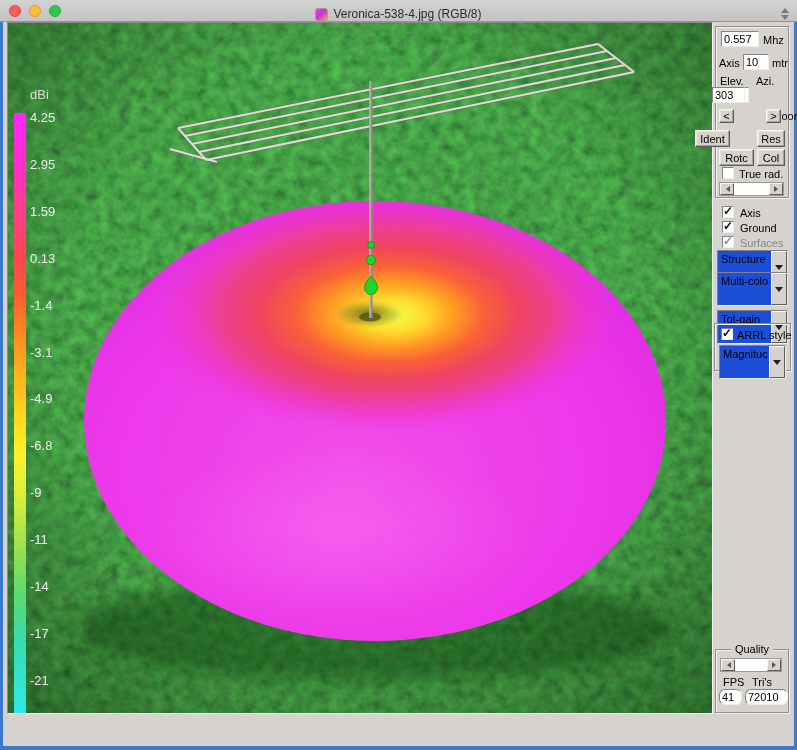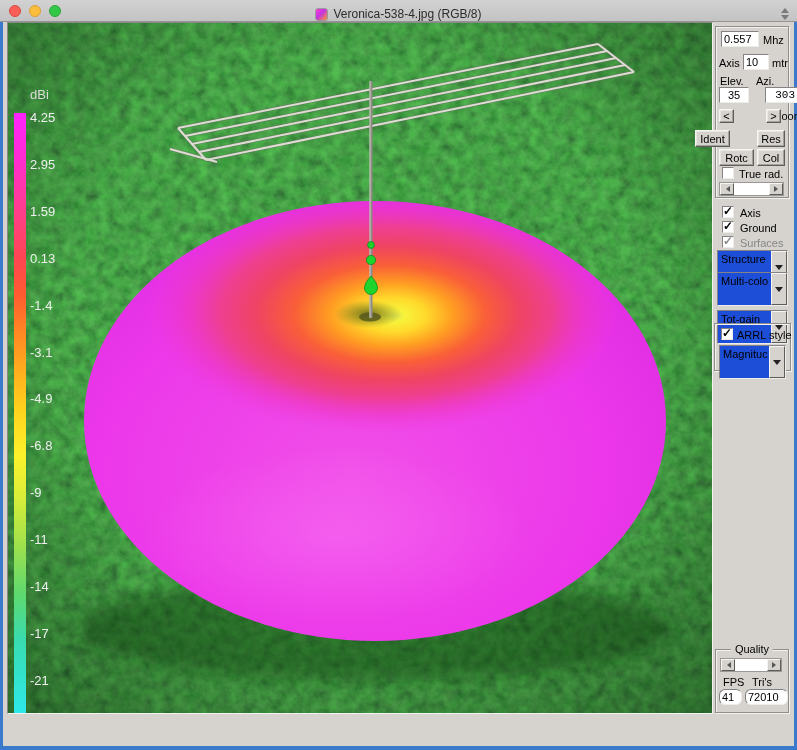--- a/index.html
+++ b/index.html
@@ -252,21 +252,21 @@
       <input class="tfield" style="left: 718px; top: 9px; width: 38px; height: 16px;" value="0.557">
       <span class="lbl" style="left:760px; top:12px;">Mhz</span>
 
       <span class="lbl" style="left:716px; top:35px;">Axis</span>
       <input class="tfield" style="left: 740px; top: 32px; width: 26px; height: 16px; text-align: left;" value="10">
       <span class="lbl" style="left:769px; top:35px;">mtr</span>
 
       <span class="lbl" style="left:717px; top:53px;">Elev.</span>
       <span class="lbl" style="left:753px; top:53px;">Azi.</span>
       <input class="tfield" style="left: 716px; top: 65px; width: 30px; height: 16px; text-align: center;" value="35">
-      <input class="tfield" style="left: 762px; top: 65px; width: 33px; height: 16px; text-align: right; font-family: Liberation Mono, monospace;" value="303">
+      <input class="tfield" style="left: 709px; top: 65px; width: 33px; height: 16px; text-align: left;" value="303">
 
       <button class="btn" style="left:716px; top:87px; width:15px; height:14px;">&lt;</button>
       <span class="lbl" style="left:773px; top:88px;">zoom</span>
       <button class="btn" style="left:763px; top:87px; width:15px; height:14px;">&gt;</button>
 
       <button class="btn" style="left:692px; top:108px; width:35px; height:17px;">Ident</button>
       <button class="btn" style="left:754px; top:108px; width:28px; height:17px;">Res</button>
       <button class="btn" style="left:716px; top:127px; width:35px; height:17px;">Rotc</button>
       <button class="btn" style="left:754px; top:127px; width:28px; height:17px;">Col</button>
 

